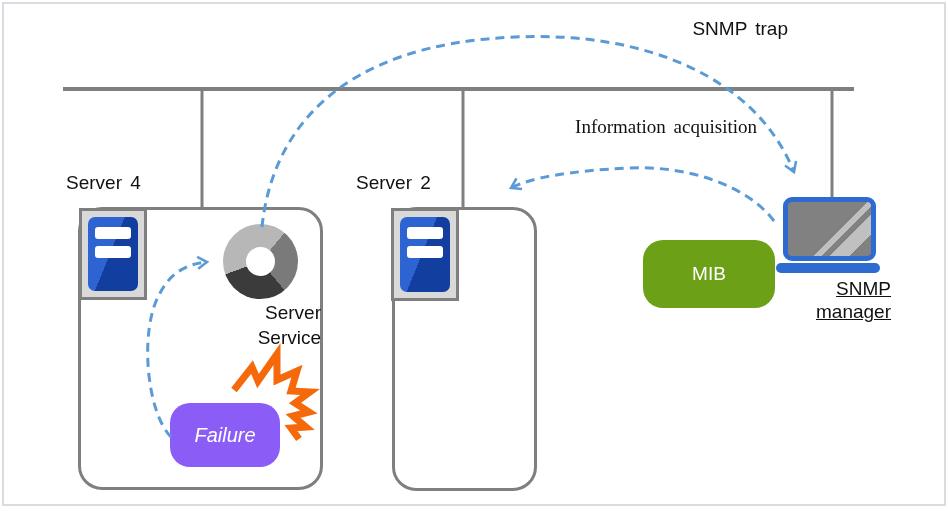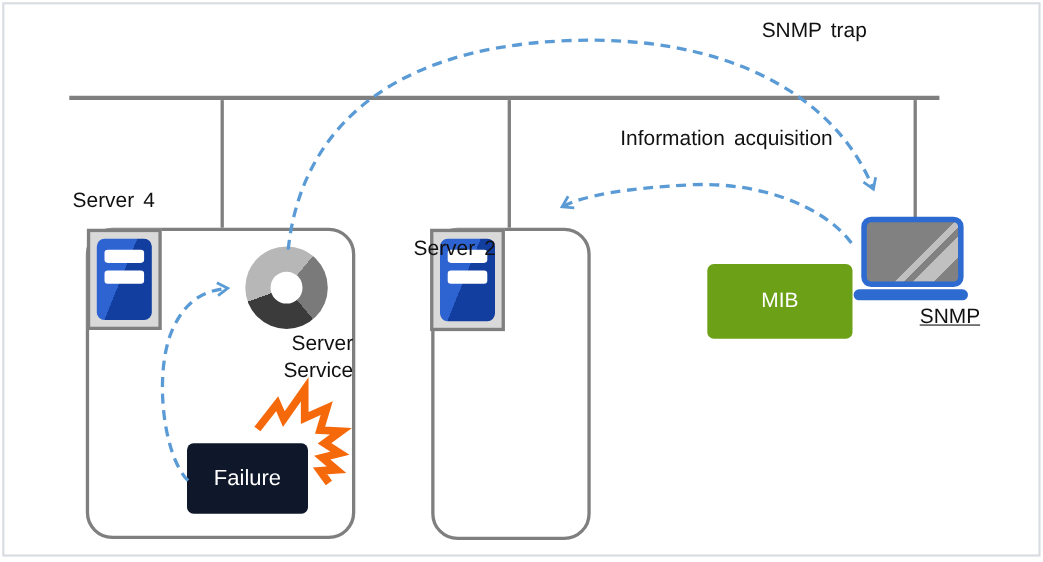--- a/index.html
+++ b/index.html
@@ -26,23 +26,23 @@
   .srv .bar{position:absolute;left:7px;width:36px;height:12px;border-radius:3px;background:#ffffff;}
   .srv .bar.b1{top:10px;} .srv .bar.b2{top:29px;}
 
   
   .donut{width:75px;height:75px;border-radius:50%;
     background:conic-gradient(from 40deg,#7a7a7a 0deg 100deg,#3b3b3b 100deg 210deg,#b7b7b7 210deg 360deg);}
   .donut::after{content:"";position:absolute;left:50%;top:50%;width:29px;height:29px;
     margin:-14.5px 0 0 -14.5px;background:#ffffff;border-radius:50%;}
 
   
-  .pill{border-radius:6px;color:#ffffff;display:flex;align-items:center;justify-content:center;
+  .pill{border-radius:20px;color:#ffffff;display:flex;align-items:center;justify-content:center;
     text-align:center;font-size:19px;line-height:24px;}
-  .failure{background:#0f172a;font-size:20px;}
+  .failure{background:#8b5cf6;font-size:20px;font-style:italic;}
   .mib{background:#6ca117;flex-direction:column;}
 
   
   .laptop-screen{background:#818181 ;border:5px solid #2e6bd0;border-radius:9px;
     background-image:linear-gradient(135deg,rgba(0,0,0,0) 58%,rgba(255,255,255,.5) 58%,rgba(255,255,255,.5) 64%,
       rgba(0,0,0,0) 64%,rgba(0,0,0,0) 70%,rgba(255,255,255,.5) 70%,rgba(255,255,255,.5) 84%,rgba(0,0,0,0) 84%);}
   .laptop-base{background:#2e6bd0;border-radius:5px;}
 </style>
 </head>
 <body>
@@ -66,41 +66,42 @@
   </div>
   <div class="node donut" style="left:223px;top:224px;"></div>
   <div class="lbl center" style="left:201px;top:300px;width:120px;line-height:25px;">
     <span>Server</span>
     <span>Service</span>
   </div>
   <div class="node pill failure" style="left:170px;top:403px;width:110px;height:64px;">
     <span>Failure</span>
   </div>
 
-  <div class="lbl" style="left:376px;top:171px;margin-top:44px;">Server 2</div>
+  <div class="lbl" style="left:356px;top:171px;">Server 2</div>
   <div class="node group-box" style="left:392px;top:207px;width:145px;height:284px;"></div>
   <div class="node srv" style="left:391px;top:208px;width:68px;height:93px;">
     <div class="chassis">
       <div class="bar b1"></div>
       <div class="bar b2"></div>
     </div>
   </div>
 
   <div class="node pill mib" style="left:643px;top:240px;width:132px;height:68px;">
     <span>MIB</span>
   </div>
 
   <div class="node laptop-screen" style="left:783px;top:197px;width:93px;height:64px;"></div>
   <div class="node laptop-base" style="left:776px;top:263px;width:104px;height:10px;"></div>
   <div class="lbl center" style="left:771px;top:277px;width:120px;line-height:23px;text-decoration:underline;">
     <span>SNMP</span>
+    <span>manager</span>
   </div>
 
   <div class="lbl center" style="left:588px;top:17px;width:200px;">SNMP trap</div>
-  <div class="lbl center" style="left:502px;top:115px;width:255px;">
+  <div class="lbl center" style="left:502px;top:115px;width:255px;font-family:Liberation Serif, serif;">
     <span>Information acquisition</span>
   </div>
 
   <svg id="arrow-lines" class="layer" width="948" height="511">
     <defs>
       <marker id="vhead" viewBox="0 0 20 20" refX="15" refY="10" markerWidth="17" markerHeight="17" markerUnits="userSpaceOnUse" orient="auto">
         <path d="M4,3 L15,10 L4,17" fill="none" stroke="#5B9BD5" stroke-width="3"></path>
       </marker>
     </defs>
     <path d="M262,227 C272,130 340,44 515,37 C650,31 757,80 794,172" fill="none" stroke="#5B9BD5" stroke-width="3" stroke-dasharray="9 6" marker-end="url(#vhead)"></path>

